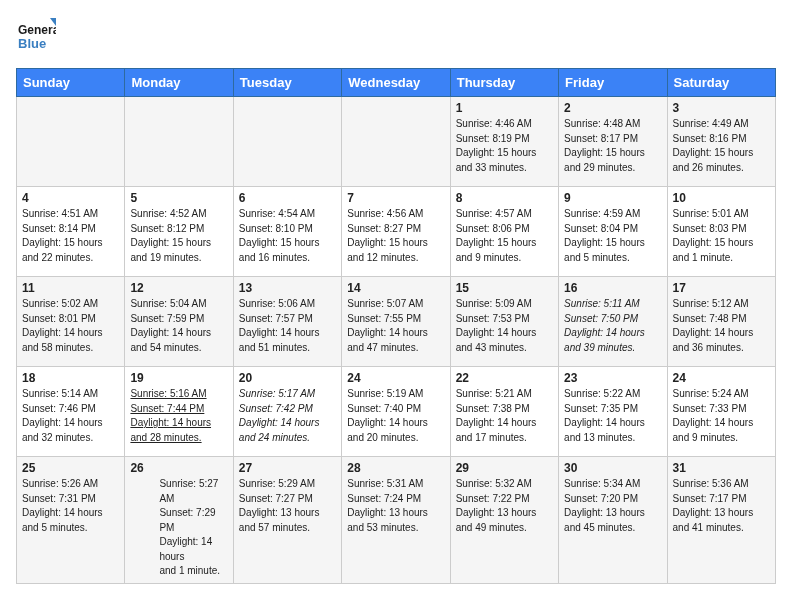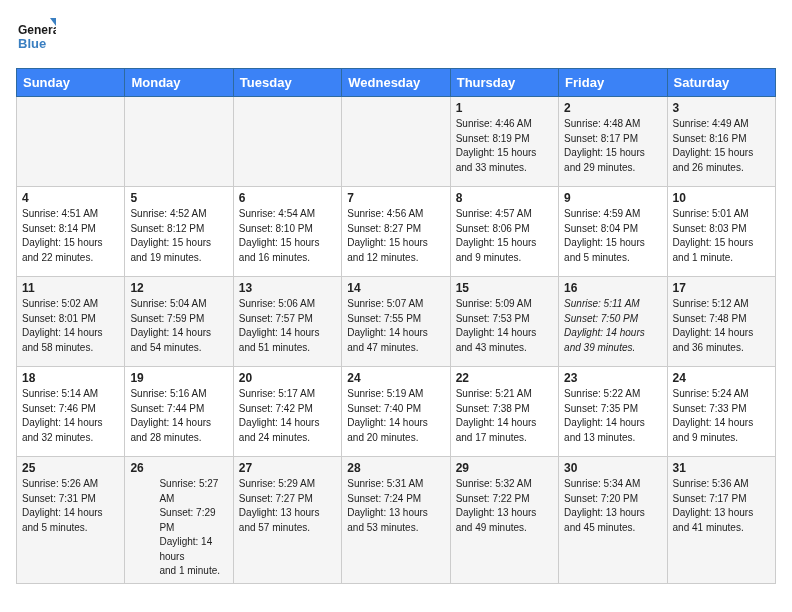--- a/index.html
+++ b/index.html
@@ -239,28 +239,28 @@
       <tr>
         <td>
           <div class="day-number">18</div>
           <div class="day-info" style="white-space: pre-line;">Sunrise: 5:14 AM
 Sunset: 7:46 PM
 Daylight: 14 hours
 and 32 minutes.</div>
         </td>
         <td>
           <div class="day-number">19</div>
-          <div class="day-info" style="white-space: pre-line;">Sunrise: 5:16 AM
+          <div class="day-info" style="white-space: pre-line; text-decoration: underline;">Sunrise: 5:16 AM
 Sunset: 7:44 PM
 Daylight: 14 hours
 and 28 minutes.</div>
         </td>
         <td>
           <div class="day-number">20</div>
-          <div class="day-info" style="white-space: pre-line;">Sunrise: 5:17 AM
+          <div class="day-info" style="white-space: pre-line; font-style: italic;">Sunrise: 5:17 AM
 Sunset: 7:42 PM
 Daylight: 14 hours
 and 24 minutes.</div>
         </td>
         <td>
           <div class="day-number">24</div>
           <div class="day-info" style="white-space: pre-line;">Sunrise: 5:19 AM
 Sunset: 7:40 PM
 Daylight: 14 hours
 and 20 minutes.</div>

